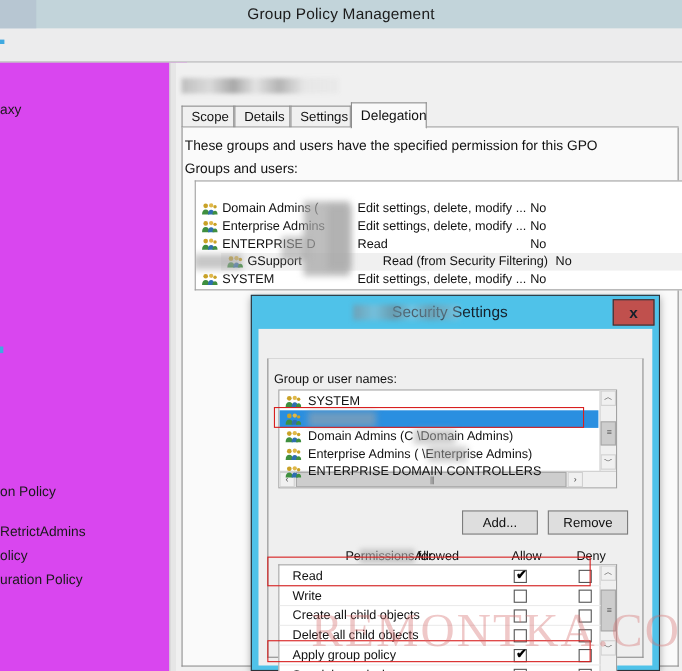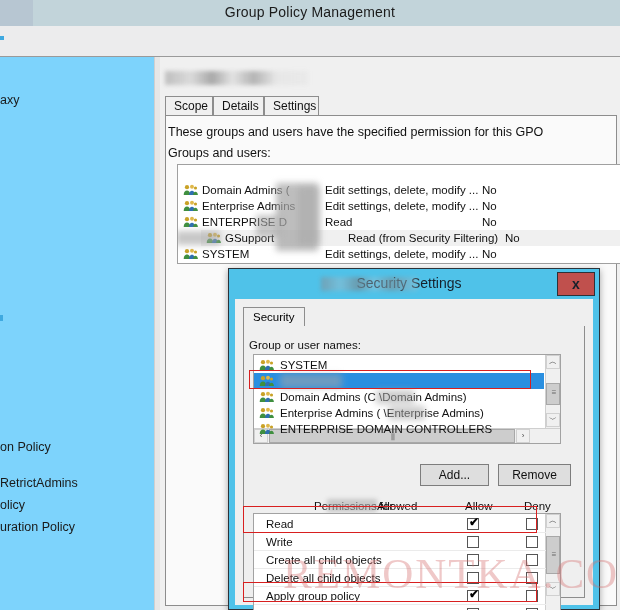--- a/index.html
+++ b/index.html
@@ -66,21 +66,21 @@
     left: 0; top: 57px;
     width: 620px; height: 553px;
     background: #f3f3f3;
   }
 
   
   #tree-pane {
     position: absolute;
     left: 0; top: 0;
     width: 170px; height: 553px;
-    background: #7dd3fc;
+    background: #d946ef;
     overflow: hidden;
   }
   .tree-item {
     position: absolute;
     white-space: nowrap;
     font-size: 12.5px;
     color: #1a1a1a;
   }
   #tree-splitter {
     position: absolute;
@@ -575,20 +575,21 @@
         <div style="position: absolute; left: 0px; top: 258px; width: 3px; height: 6px; background: rgb(63, 169, 224);"></div>
       </div>
     <div id="tree-splitter"></div>
 
     <div id="content-pane">
       <div id="gpo-name-redacted"></div>
       <div id="tabstrip">
           <div class="tab" style="left: 0px; width: 48px;">Scope</div>
           <div class="tab" style="left: 48px; width: 51px;">Details</div>
           <div class="tab" style="left: 99px; width: 55px;">Settings</div>
+          <div class="tab active" style="left: 154px; width: 69px;">Delegation</div>
         </div>
       <div id="tab-underline"></div>
       <div id="tabpanel"></div>
     </div>
 
     <div id="deleg-desc-holder"></div>
   </div>
 
   <div id="delegation-desc">These groups and users have the specified permission for this GPO</div>
   <div id="groups-users-label">Groups and users:</div>
@@ -666,23 +667,20 @@
     </div>
 </div>
 
 <div id="sec-dialog">
   <div id="sec-titlebar">
     <div id="sec-title-text">Security Settings</div>
     <div id="sec-title-redacted"></div>
     <div id="sec-close-btn">x</div>
   </div>
   <div id="sec-client">
-    <div id="sec-tabstrip">
-      <div id="sec-tab">Security</div>
-    </div>
     <div id="sec-tabline"></div>
     <div id="sec-tabpanel"></div>
   </div>
 </div>
 
 <div id="gun-label">Group or user names:</div>
 
 <div id="gun-list">
   <div id="gun-vscroll">
       <div class="sb-arrow" style="left: 0px; top: 0px; width: 14px; height: 14px;">︿</div>

